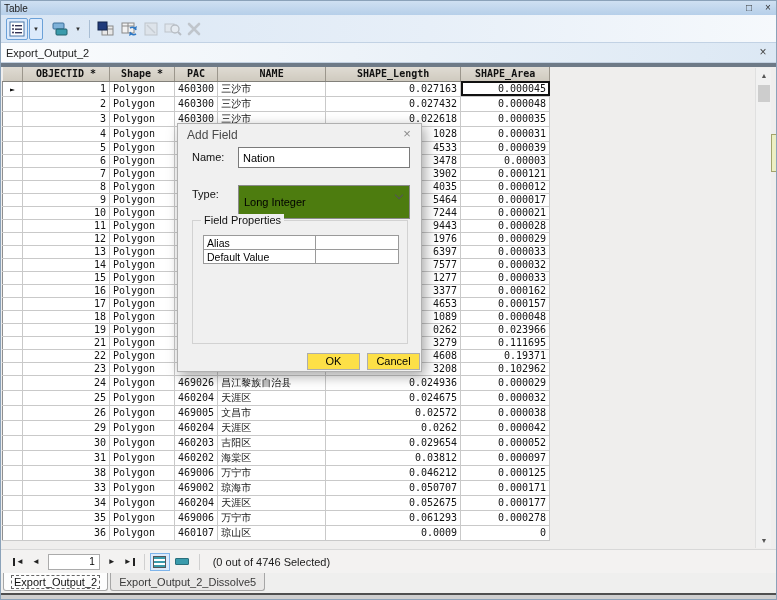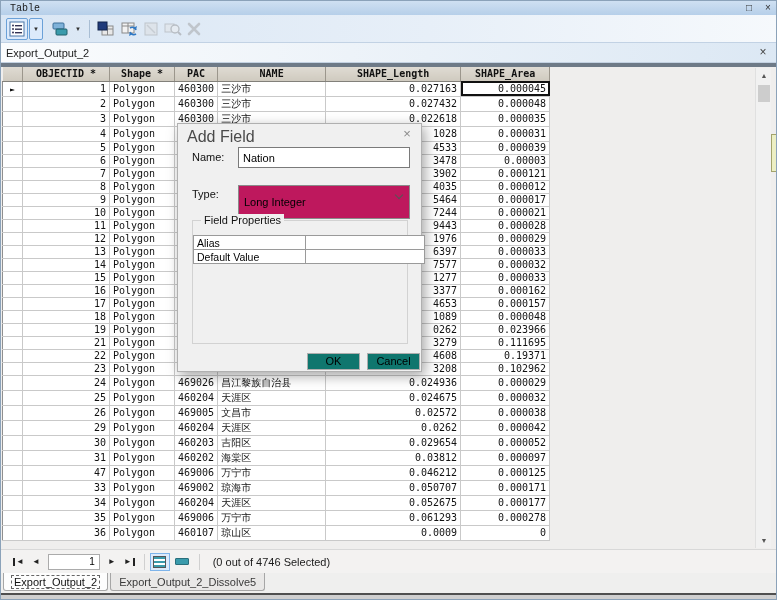--- a/index.html
+++ b/index.html
@@ -3,21 +3,21 @@
 <meta charset="utf-8">
 <style>
   * { margin:0; padding:0; box-sizing:border-box; }
   html,body { width:777px; height:600px; font-family:"Liberation Sans", sans-serif; background:#c8c8c8; }
   .window { position:relative; width:777px; height:600px; background:#efeeed; overflow:hidden;
             border:1px solid #8ba2b9; }
 
   
   .titlebar { position:absolute; left:0; top:0; width:777px; height:14px;
               background:linear-gradient(#cfe0f2,#b6cfe9); display:flex; align-items:center; }
-  .titlebar .title { font-size:10px; color:#1b1b1b; padding-left:9px;font-family:Liberation Mono, monospace; }
+  .titlebar .title { font-size:10px; color:#1b1b1b; padding-left:3px; }
   .winbtns { position:absolute; right:4px; top:1px; display:flex; gap:7px; }
   .winbtn { width:12px; height:12px; font-size:10px; line-height:12px; text-align:center; color:#333; cursor:default; }
 
   
   .toolbar { position:absolute; left:0; top:14px; width:777px; height:28px;
              background:linear-gradient(to right,#d9e6f4 0%,#e7eff8 55%,#f6f9fc 100%);
              border-bottom:1px solid #c2d2e4; display:flex; align-items:center; padding-left:5px; }
   .tbtn { height:22px; display:flex; align-items:center; padding:0 2px; margin-right:1px; }
   .tbtn.boxed { border:1px solid #6ba1d8; background:#dceafb; border-radius:2px; }
   .tcaret { font-size:6px; color:#333; padding:0 3px; }
@@ -78,36 +78,36 @@
   .tabsbar { position:absolute; left:0; top:572px; width:777px; height:20px; background:#efefee; display:flex; }
   .tab { height:18px; margin-top:0; display:flex; align-items:center; padding:0 8px; font-size:11px;
          border:1px solid #a6a6a6; border-top:none; border-radius:0 0 3px 3px; background:#e9e8e7; color:#3a3a3a; margin-left:2px; }
   .tab.active { background:#fdfdfd; color:#111; }
   .tab.active .tablabel { outline:1px dashed #666; padding:0 2px; }
   .bottomstrip { position:absolute; left:0; top:592px; width:777px; height:8px; background:#cfcfcf; border-top:2px solid #4f4f4f; }
 
   
   .dialog { position:absolute; left:176px; top:122px; width:245px; height:249px; background:#f0f0f0;
             border:1px solid #b0b0b0; box-shadow:3px 4px 12px rgba(0,0,0,.35); z-index:50; font-size:11px; }
-  .dlg-title { position:absolute; left:9px; top:4px; font-size:16px; color:#4a4a4a; }
+  .dlg-title { position:absolute; left:9px; top:4px; font-size:12px; color:#4a4a4a; }
   .dlg-close { position:absolute; right:6px; top:3px; width:16px; height:14px; text-align:center;
                font-size:13px; color:#8a8a8a; line-height:14px; }
   .dlg-label { position:absolute; left:14px; color:#111; }
   .dlg-input { position:absolute; left:60px; width:172px; height:21px; background:#fff; border:1px solid #7a7a7a;
                font:11px "Liberation Sans",sans-serif; padding:0 4px; }
-  .dlg-combo { position:absolute; left:60px; top:61px; width:172px; height:20px; background:#be185d;
+  .dlg-combo { position:absolute; left:60px; top:61px; width:172px; height:20px; background:#4d7c0f;
                border:1px solid #8a8a8a; display:flex; align-items:center; padding:16px 5px; }
   .combo-chevron { position:absolute; right:7px; top:6px; width:6px; height:6px;
                    border-right:1px solid #555; border-bottom:1px solid #555; transform:rotate(45deg); }
   .groupbox { position:absolute; left:14px; top:96px; width:216px; height:124px; border:1px solid #d2d2d2; }
   .grouplabel { position:absolute; left:8px; top:-7px; background:#f0f0f0; padding:0 3px; font-size:11px; color:#111; }
-  .proptable { position:absolute; left:0; top:14px; width:232px; border-collapse:collapse;border-radius:12px; }
+  .proptable { position:absolute; left:10px; top:14px; width:196px; border-collapse:collapse;border-radius:12px; }
   .proptable td { border:1px solid #9a9a9a; background:#fff; height:14px; font-size:10.5px; padding:0 3px; white-space:nowrap; }
   .proptable td.pl { width:112px; }
-  .dlg-btn { position:absolute; width:53px; height:17px; background:#0f766e; border:1px solid #adadad;
+  .dlg-btn { position:absolute; width:53px; height:17px; background:#fde047; border:1px solid #adadad;
              font:11px "Liberation Sans",sans-serif; text-align:center; line-height:15px; }
   .dlg-ok { left:129px; top:229px; } .dlg-cancel { left:189px; top:229px; }
 </style>
 </head>
 <body>
 
 <div class="window">
 
   <div class="titlebar">
     <span class="title">Table</span>
@@ -455,21 +455,21 @@
             <td class="sel"></td>
             <td class="num">31</td>
             <td class="txt">Polygon</td>
             <td class="num">460202</td>
             <td class="txt">海棠区</td>
             <td class="num">0.03812</td>
             <td class="num">0.000097</td>
           </tr>
           <tr>
             <td class="sel"></td>
-            <td class="num">47</td>
+            <td class="num">38</td>
             <td class="txt">Polygon</td>
             <td class="num">469006</td>
             <td class="txt">万宁市</td>
             <td class="num">0.046212</td>
             <td class="num">0.000125</td>
           </tr>
           <tr>
             <td class="sel"></td>
             <td class="num">33</td>
             <td class="txt">Polygon</td>

